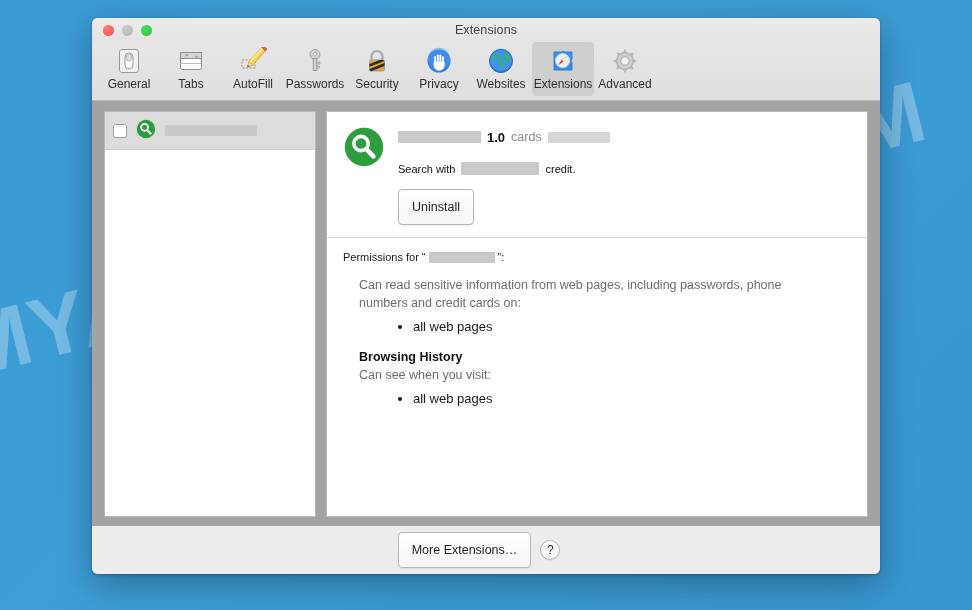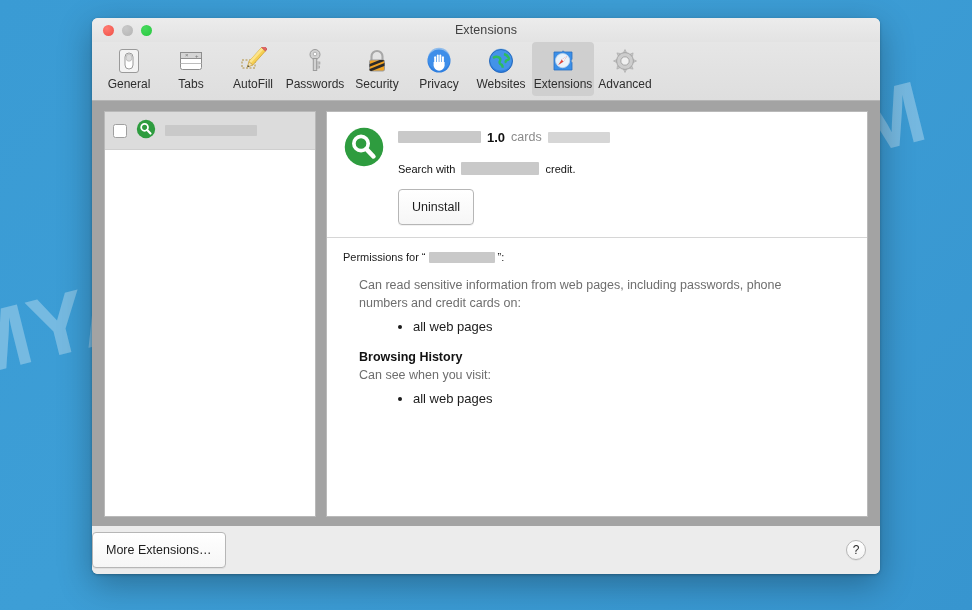--- a/index.html
+++ b/index.html
@@ -245,21 +245,21 @@
     margin-left: 28px;
   }
 
   
   .footer {
     flex: 0 0 auto;
     height: 48px;
     background: #ececec;
     display: flex;
     align-items: center;
-    justify-content: space-between;
+    justify-content: center;
     padding-right: 14px;
     gap: 9px;
     box-sizing: border-box;
   }
   .help-btn {
     width: 20px; height: 20px;
     border-radius: 50%;
     border: 1px solid #b6b6b6;
     background: linear-gradient(180deg,#ffffff 0%, #f4f4f4 100%);
     display: flex; align-items: center; justify-content: center;

